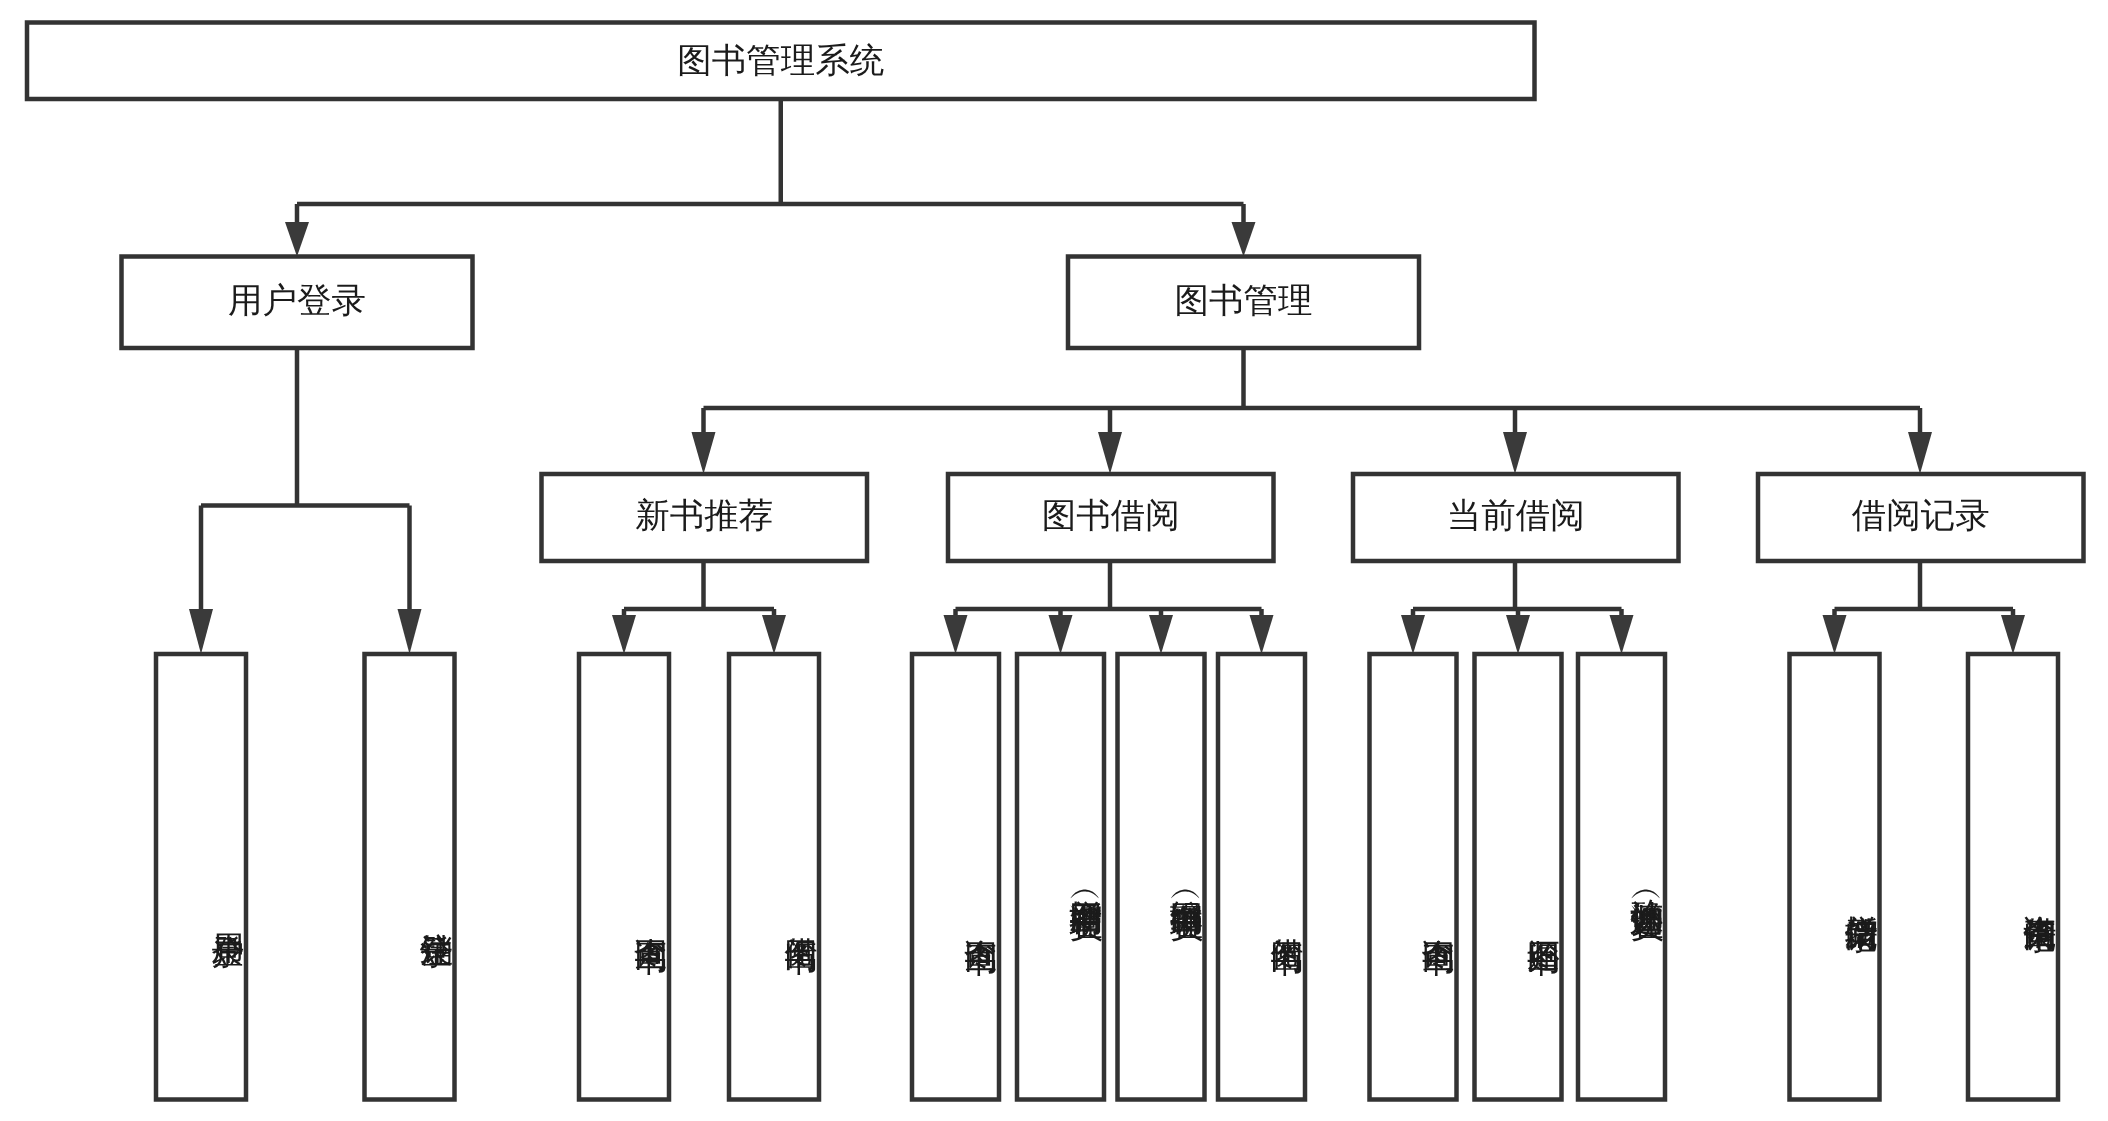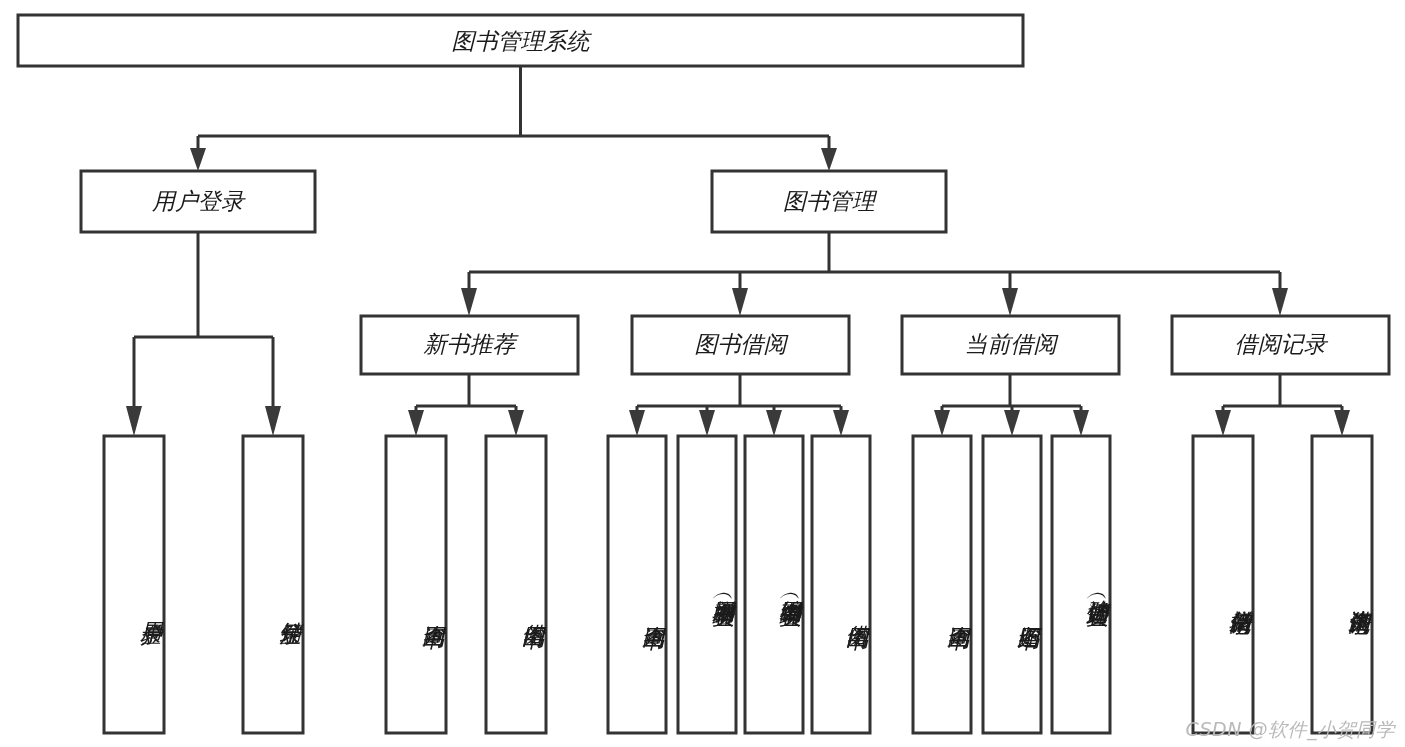--- a/index.html
+++ b/index.html
@@ -12,21 +12,20 @@
     width: 1405px;
     height: 747px;
     overflow: hidden;
     font-family: "DejaVu Sans", "Liberation Sans", sans-serif;
   }
   #diagram-root {
     position: relative;
     width: 1405px;
     height: 747px;
     background: #ffffff;
-    font-style: italic;
   }
   svg.flow {
     position: absolute;
     left: 0;
     top: 0;
     width: 1405px;
     height: 747px;
     display: block;
   }
   .node-rect {
@@ -255,15 +254,14 @@
   <div class="node-label-v" style="left:913px; top:495px; width:58px; height:230px;">查询图书</div>
 
   <div class="node-label-v" style="left:983px; top:495px; width:58px; height:230px;">归还图书</div>
 
   <div class="node-label-v" style="left:1052px; top:444px; width:58px; height:285px;">确认归还（管理员）</div>
 
   <div class="node-label-v" style="left:1193px; top:462px; width:60px; height:265px;">新增借阅记录</div>
 
   <div class="node-label-v" style="left:1312px; top:462px; width:60px; height:265px;">查询借阅记录</div>
 
-  <div class="watermark">CSDN @软件_小贺同学</div>
 
 </div>
 
 </body></html>

